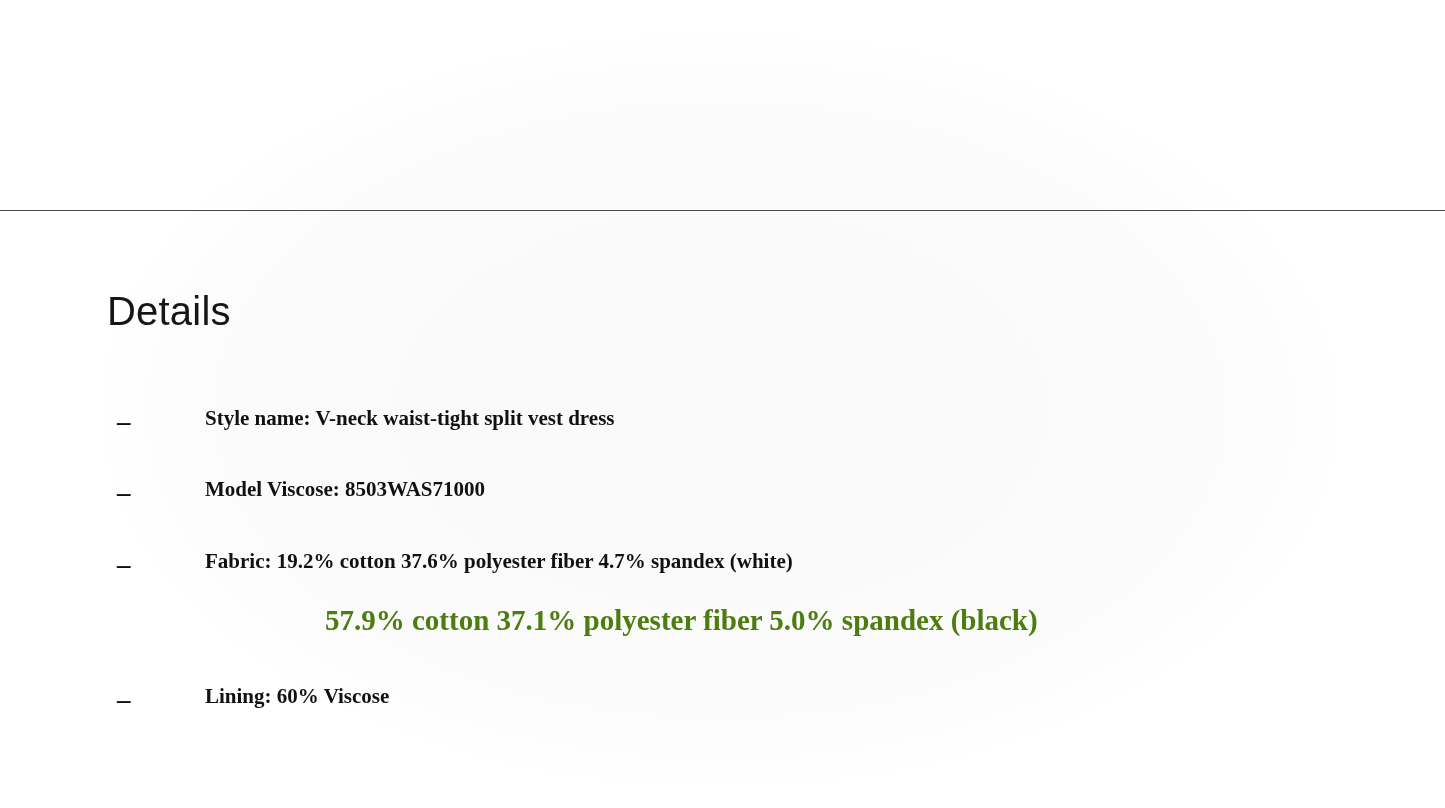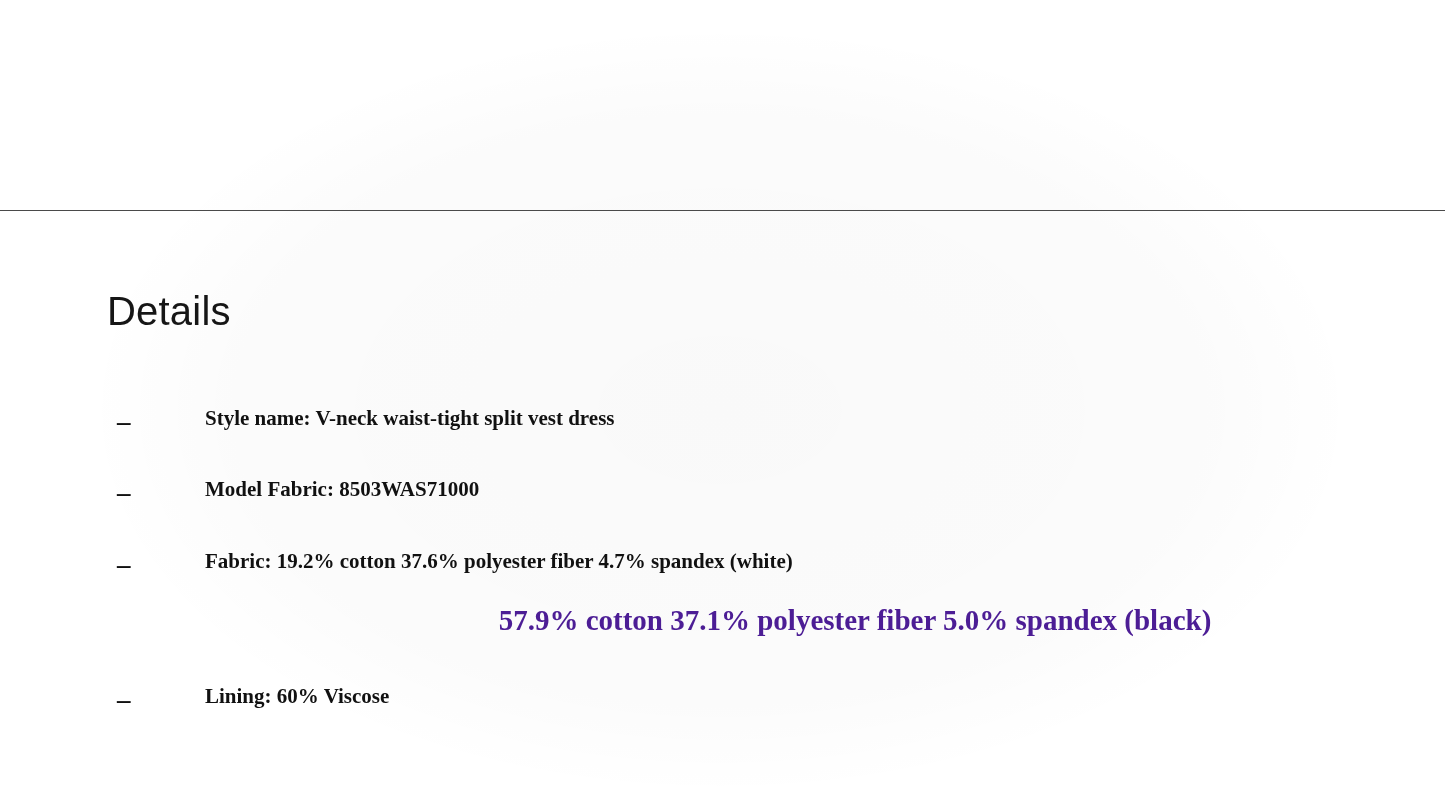--- a/index.html
+++ b/index.html
@@ -90,24 +90,23 @@
     white-space: nowrap;
   }
 
   .detail-subtext {
     display: block;
     margin-left: 218px;
     margin-top: 28px;
     font-family: "Liberation Serif", serif;
     font-size: 29px;
     font-weight: 700;
-    color: #4c1d95;
+    color: #4d7c0f;
     line-height: 1.25;
     white-space: nowrap;
-    text-align: center;
   }
 </style>
 </head>
 <body>
 
 <div class="page">
 
   <div class="bg-wash"></div>
 
   <div class="rule"></div>
@@ -116,21 +115,21 @@
 
   <div class="details-list">
 
     <div class="detail-row">
       <span class="dash">–</span>
       <span class="detail-text">Style name: V-neck waist-tight split vest dress</span>
     </div>
 
     <div class="detail-row">
       <span class="dash">–</span>
-      <span class="detail-text">Model Fabric: 8503WAS71000</span>
+      <span class="detail-text">Model Viscose: 8503WAS71000</span>
     </div>
 
     <div class="detail-row">
       <span class="dash">–</span>
       <span class="detail-text">Fabric: 19.2% cotton 37.6% polyester fiber 4.7% spandex (white)</span>
       <span class="detail-subtext">57.9% cotton 37.1% polyester fiber 5.0% spandex (black)</span>
     </div>
 
     <div class="detail-row">
       <span class="dash">–</span>

